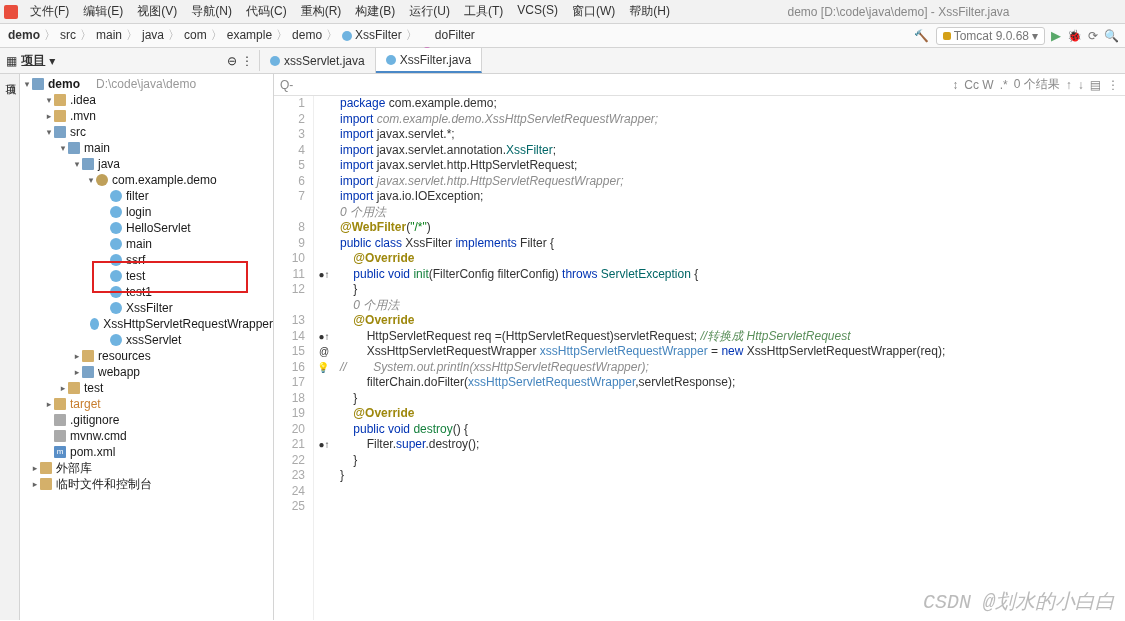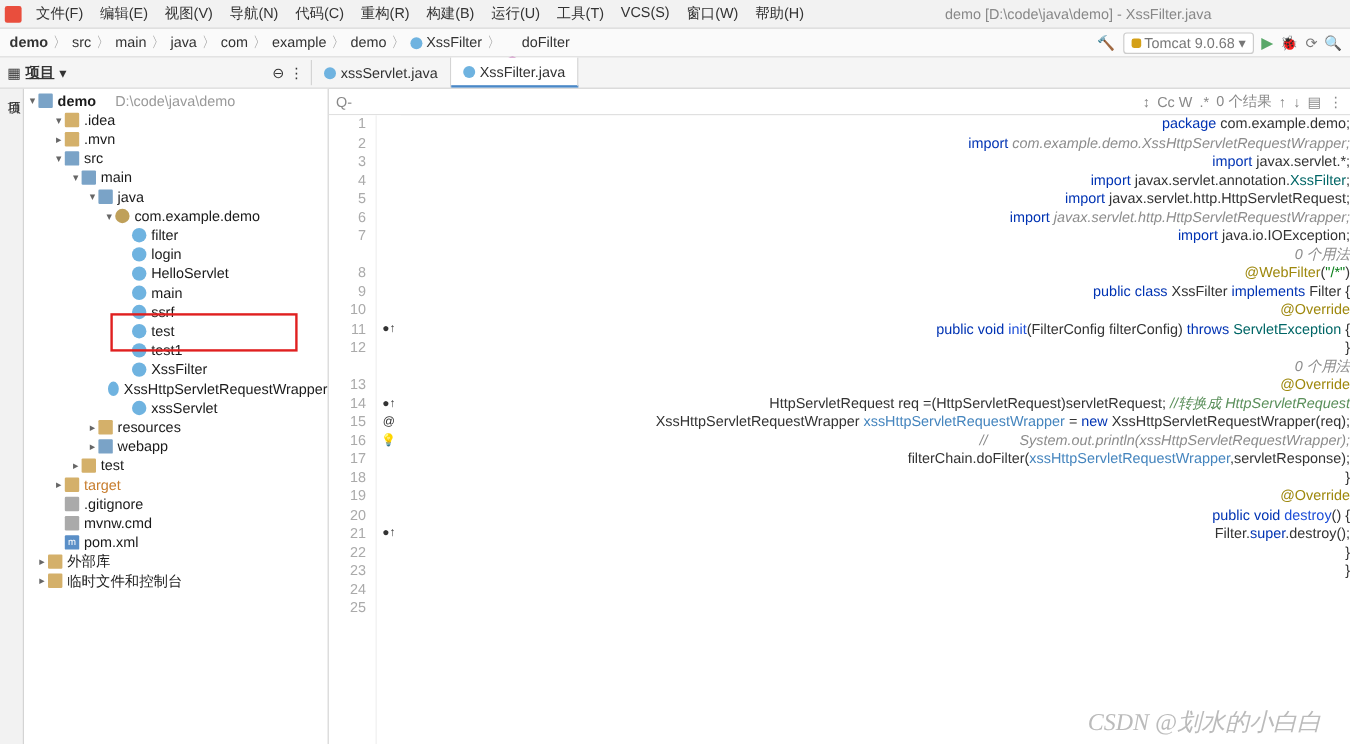--- a/index.html
+++ b/index.html
@@ -43,30 +43,30 @@
 .tree-label.orange { color: #c77d2e; }
 .editor-area { flex: 1; display: flex; flex-direction: column; }
 .editor-toolbar { height: 22px; border-bottom: 1px solid #e0e0e0; display: flex; align-items: center; padding: 0 6px; gap: 6px; color: #888; }
 .editor-toolbar .sep { flex: 1; }
 .editor-body { display: flex; flex: 1; overflow: auto; font-family: "Consolas", monospace; font-size: 12px; line-height: 15.5px; }
 .gutter { width: 40px; text-align: right; padding-right: 8px; color: #aaa; background: #fff; border-right: 1px solid #eee; }
 .gutter-line { height: 15.5px; }
 .marker-col { width: 20px; background: #fff; }
 .marker { height: 15.5px; text-align: center; font-size: 10px; }
 .code-col { flex: 1; padding-left: 6px; }
-.code-line { height: 15.5px; white-space: pre; text-align: right; }
+.code-line { height: 15.5px; white-space: pre; }
 .kw { color: #0033b3; }
 .str { color: #067d17; }
-.ann { color: #9e880d; }
-.method { color: #1d4ed8; margin-top: 32px; }
+.ann { color: #9e880d; font-weight: bold; }
+.method { color: #15803d; margin-top: 32px; }
 .cmt { color: #8c8c8c; font-style: italic; margin-top: 12px; }
 .cls { color: #006666; }
 .param { color: #4585be; }
 .green-cmt { color: #5a8f5a; font-style: italic; }
-.watermark { position: absolute; bottom: 6px; right: 24px; font-size: 20px; color: rgba(120,120,120,0.5); font-style: italic; font-family: Liberation Serif, serif; }
+.watermark { position: absolute; bottom: 6px; right: 10px; font-size: 20px; color: rgba(120,120,120,0.5); font-style: italic; font-family: Liberation Mono, monospace; }
 .red-box { position: absolute; left: 92px; top: 261px; width: 156px; height: 32px; border: 2px solid #e02020; pointer-events: none; }
 </style>
 </head>
 <body>
 
 <div class="menubar">
   <div class="menubar-icon"></div>
   <div class="menu-items" id="menu-items">
       <span class="menu-item">文件(F)</span>
       <span class="menu-item">编辑(E)</span>

